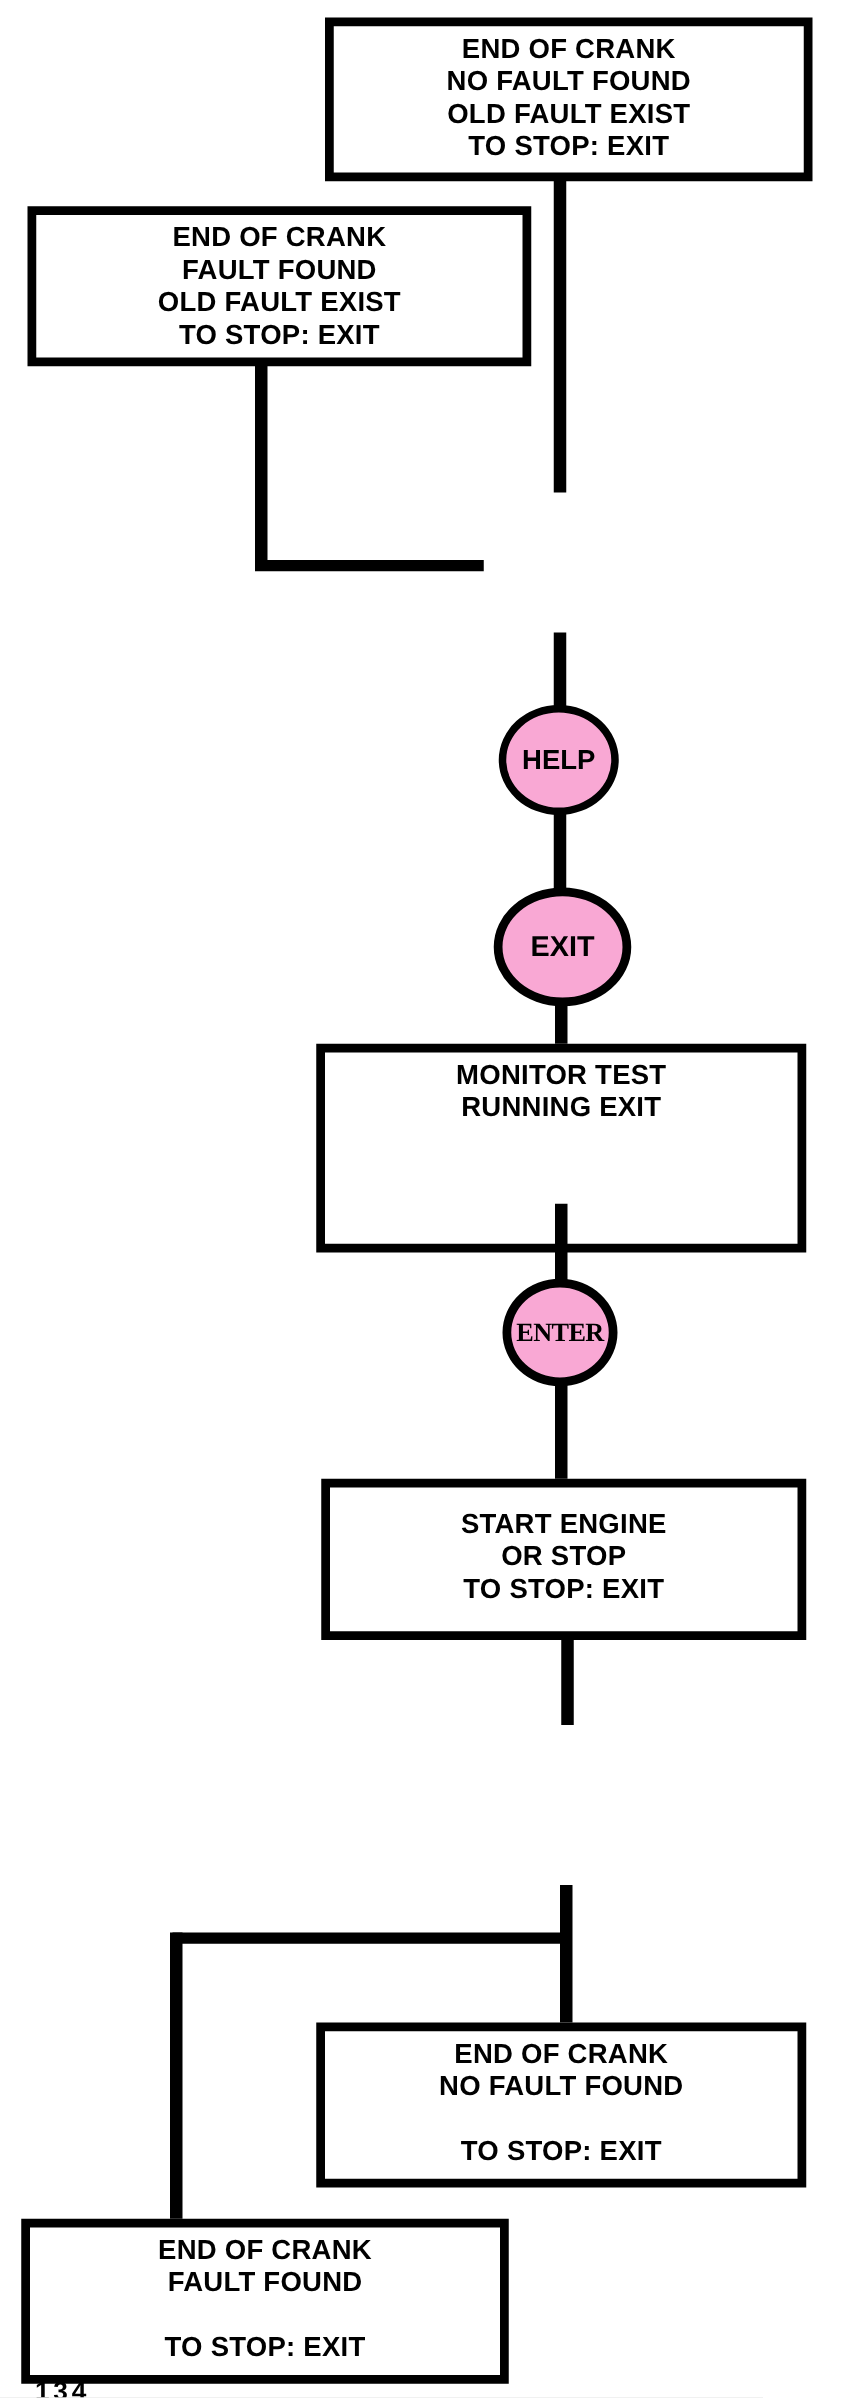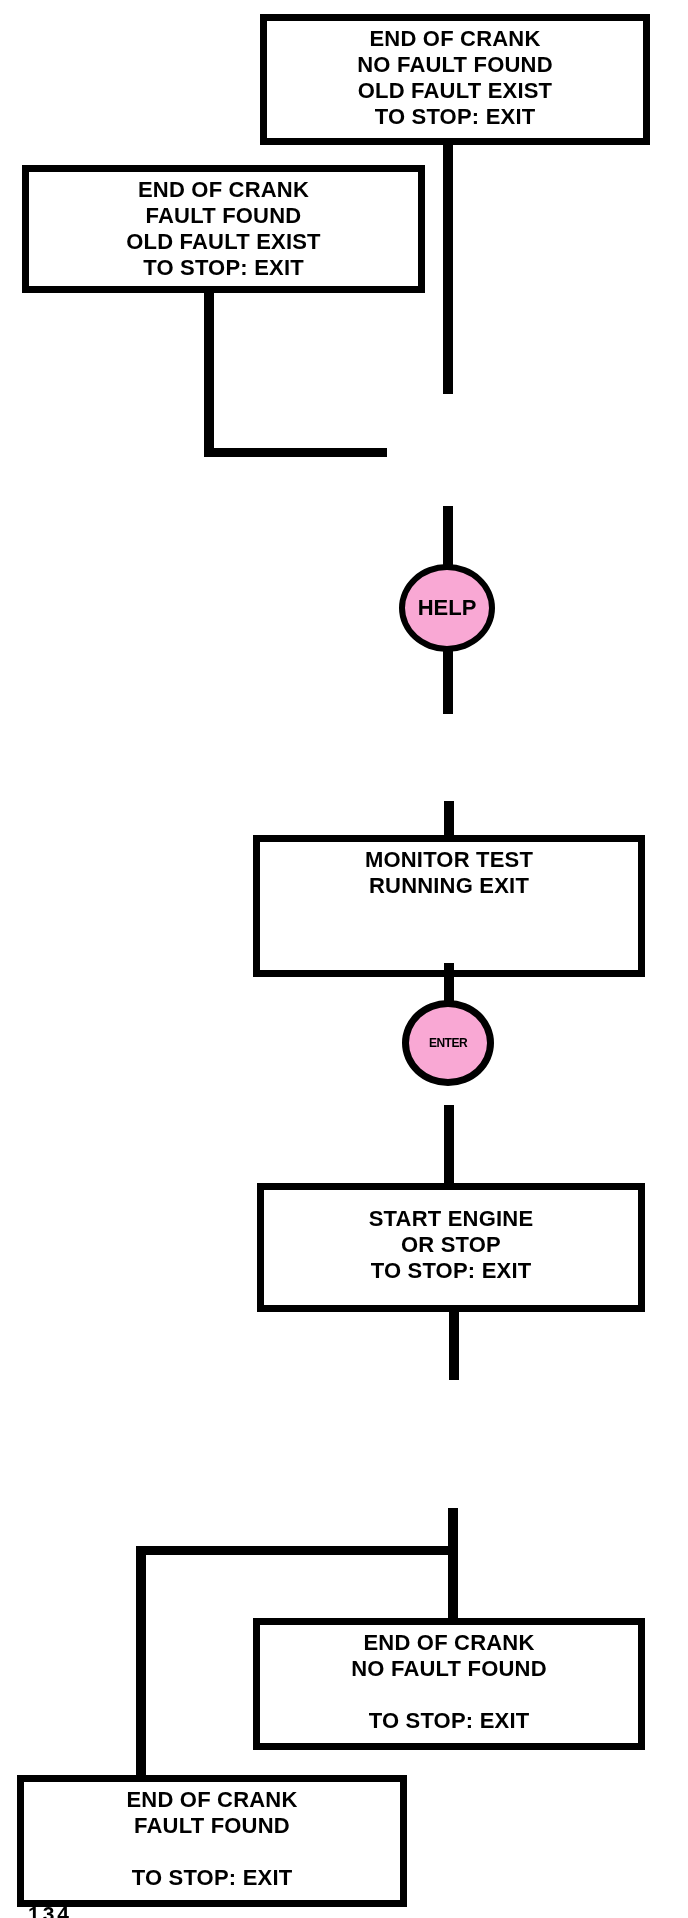--- a/index.html
+++ b/index.html
@@ -82,31 +82,34 @@
   <div class="conn" style="left:204px; top:448px; width:183px; height:9px;"></div>
 
   <div class="conn" style="left:443px; top:506px; width:10px; height:62px;"></div>
 
   <div class="kcircle" style="left:399px; top:564px; width:96px; height:88px; font-size:22px;">
     <span>HELP</span>
   </div>
 
   <div class="conn" style="left:443px; top:648px; width:10px; height:66px;"></div>
 
+  <div class="kcircle" style="left:395px; top:710px; width:110px; height:95px; border-width:7px; font-size:23px;">
+    <span>EXIT</span>
+  </div>
 
   <div class="conn" style="left:444px; top:801px; width:10px; height:36px;"></div>
 
-  <div class="fbox pad5" style="left:253px; top:835px; width:392px; height:142px;">
+  <div class="fbox pad5" style="left:253px; top:835px; width:392px; height:167px;">
     <div class="bl">MONITOR TEST</div>
     <div class="bl">RUNNING EXIT</div>
   </div>
 
   <div class="conn" style="left:444px; top:963px; width:10px; height:62px;"></div>
 
-  <div class="kcircle" style="left:402px; top:1000px; width:92px; height:86px; border-width:7px; font-size:12px; letter-spacing:-0.5px;">
+  <div class="kcircle" style="left:402px; top:1023px; width:92px; height:86px; border-width:7px; font-size:21px; letter-spacing:-0.5px;font-family:Liberation Serif, serif;">
     <span>ENTER</span>
   </div>
 
   <div class="conn" style="left:444px; top:1105px; width:10px; height:80px;"></div>
 
   <div class="fbox pad4" style="left:257px; top:1183px; width:388px; height:129px;">
     <div class="bl">START ENGINE</div>
     <div class="bl">OR STOP</div>
     <div class="bl">TO STOP: EXIT</div>
   </div>

